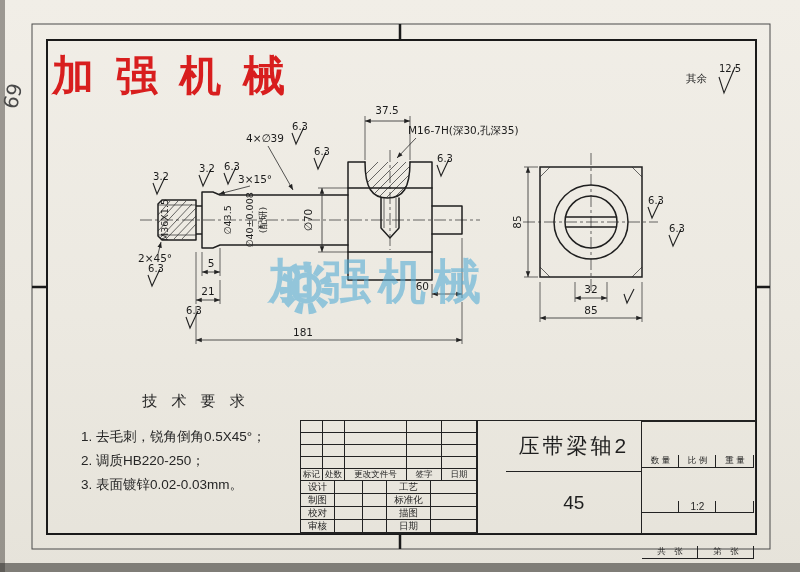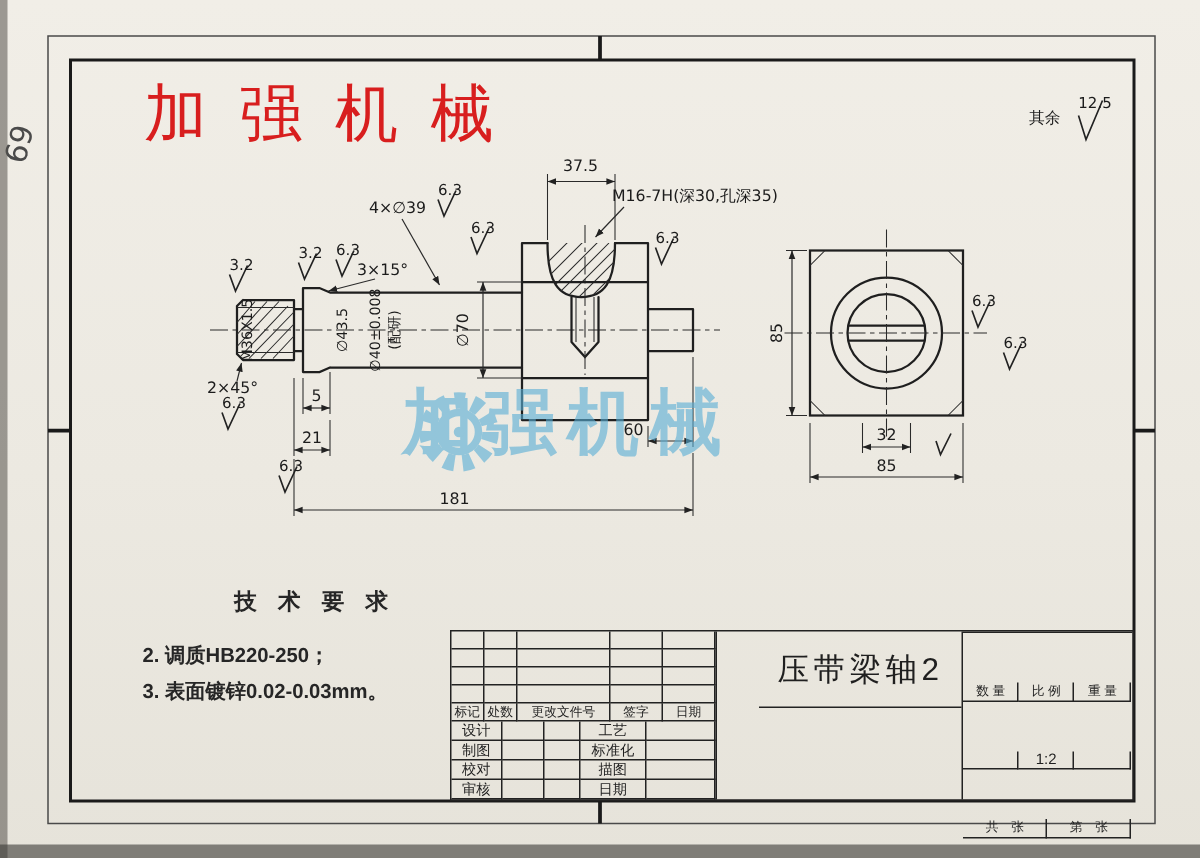--- a/index.html
+++ b/index.html
@@ -9,25 +9,25 @@
   svg{position:absolute;left:0;top:0;}
   .out{stroke:#1f1f1f;stroke-width:1.5;fill:none;stroke-linecap:round;}
   .thin{stroke:#2a2a2a;stroke-width:.7;fill:none;}
   .dim{stroke:#2a2a2a;stroke-width:.8;fill:none;}
   .ext{stroke:#2a2a2a;stroke-width:.7;fill:none;}
   .cl{stroke:#2a2a2a;stroke-width:.7;fill:none;stroke-dasharray:12 3 3 3;}
   text.d{font-family:"DejaVu Sans",sans-serif;font-size:10.5px;fill:#1c1c1c;}
   text.small{font-size:9.5px;}
   .fsym path{stroke:#222;stroke-width:1.1;fill:none;}
   .fsym text{font-family:"DejaVu Sans",sans-serif;font-size:10px;fill:#1c1c1c;}
-  .logo{position:absolute;left:52px;top:48px;font-size:42px;font-weight:400;color:#d81e1e;letter-spacing:5px;white-space:nowrap;margin-left:44px;}
+  .logo{position:absolute;left:52px;top:48px;font-size:42px;font-weight:700;color:#d81e1e;letter-spacing:5px;white-space:nowrap;}
   .corner-note{position:absolute;left:0px;top:84px;font-size:20px;color:#4a4a4a;transform:rotate(-76deg);font-family:"DejaVu Sans",sans-serif;}
   .wm{position:absolute;left:268px;top:250px;display:flex;align-items:center;gap:12px;opacity:.6;pointer-events:none;}
   .wm-text{font-size:48px;font-weight:700;color:#58aed6;letter-spacing:7px;white-space:nowrap;}
-  .tech{position:absolute;left:95px;top:392px;width:230px;color:#262626;font-weight:bold;}
+  .tech{position:absolute;left:81px;top:392px;width:230px;color:#262626;}
   .tech-title{text-align:center;font-size:15px;letter-spacing:5px;margin-bottom:14px;}
   .tech-item{font-size:13.5px;line-height:1.78;white-space:nowrap;}
   .tb{position:absolute;left:300px;top:420px;width:456px;height:114px;border:1.5px solid #222;display:flex;box-sizing:border-box;color:#1f1f1f;}
   .tb-left{width:177px;border-right:1px solid #222;display:flex;flex-direction:column;box-sizing:border-box;}
   .rev{display:grid;grid-template-columns:22px 22px 62px 35px 35px;grid-auto-rows:12px;}
   .rev .c,.roles .c,.r-head .c,.r-val .c,.r-sheet .c{border-right:1px solid #222;border-bottom:1px solid #222;display:flex;align-items:center;justify-content:center;font-size:8.5px;overflow:hidden;box-sizing:border-box;}
   .roles{display:grid;grid-template-columns:34px 28px 24px 44px 46px;grid-auto-rows:13px;}
   .roles .c{font-size:9.5px;}
   .tb-mid{width:165px;border-right:1px solid #222;display:flex;flex-direction:column;box-sizing:border-box;padding-left:28px;}
   .name{height:50px;border-bottom:1px solid #222;display:flex;align-items:center;justify-content:center;font-size:21px;letter-spacing:3px;}
@@ -202,20 +202,21 @@
     </svg>
     <div class="wm-text">加强机械</div>
   </div>
 
   <div class="logo">加 强 机 械</div>
 
   <div class="corner-note">69</div>
 
   <div class="tech">
     <div class="tech-title">技 术 要 求</div>
+    <div class="tech-item">1. 去毛刺，锐角倒角0.5X45°；</div>
     <div class="tech-item">2. 调质HB220-250；</div>
     <div class="tech-item">3. 表面镀锌0.02-0.03mm。</div>
   </div>
 
   <div class="tb">
     <div class="tb-left">
       <div class="rev">
         <div class="c"></div>
           <div class="c"></div>
           <div class="c"></div>
@@ -260,20 +261,21 @@
           <div class="c"></div>
         <div class="c">审核</div>
           <div class="c"></div>
           <div class="c"></div>
           <div class="c">日期</div>
           <div class="c"></div>
       </div>
     </div>
     <div class="tb-mid">
       <div class="name">压带梁轴2</div>
+      <div class="mat">45</div>
     </div>
     <div class="tb-right">
       <div class="r-empty1"></div>
       <div class="r-head">
         <div class="c">数 量</div>
         <div class="c">比 例</div>
         <div class="c">重 量</div>
       </div>
       <div class="r-val">
         <div class="c"></div>

